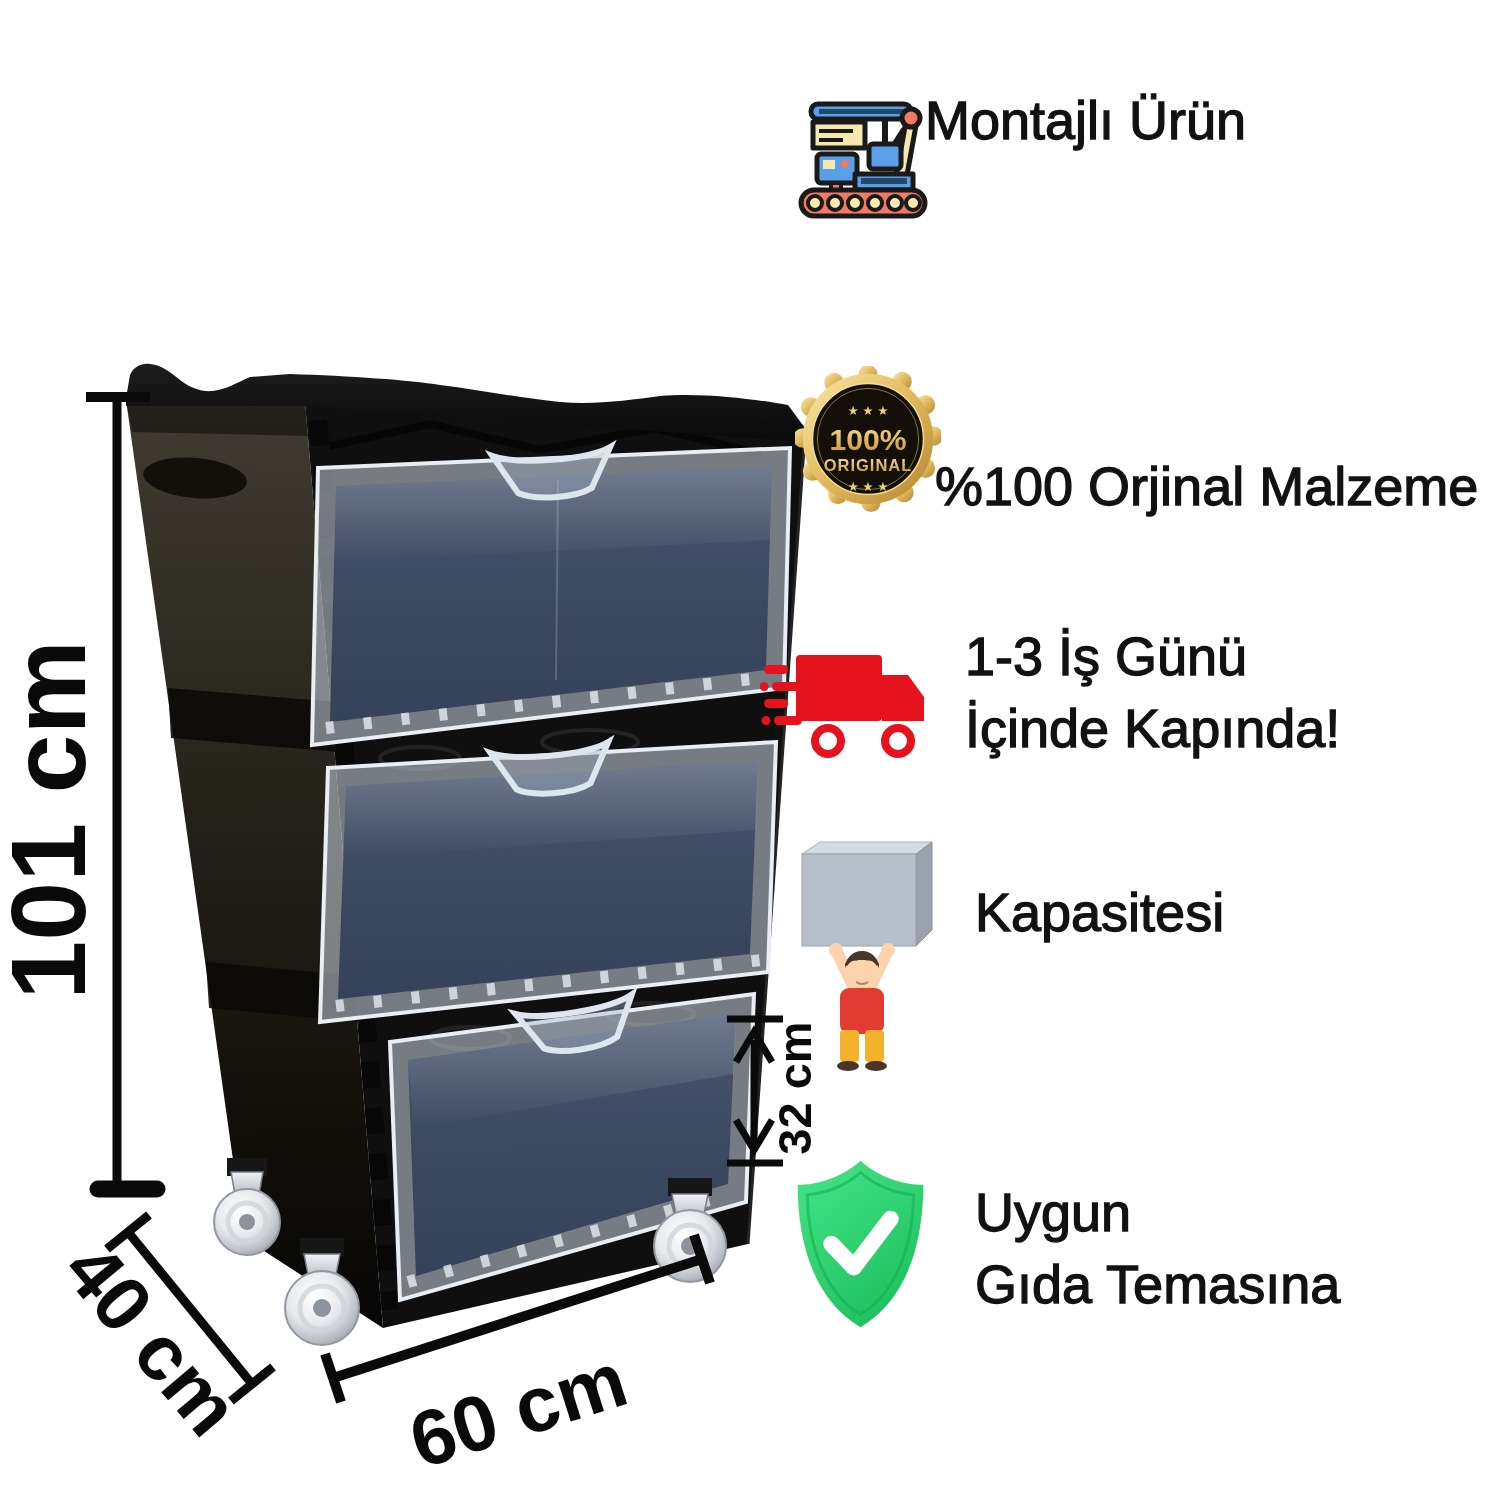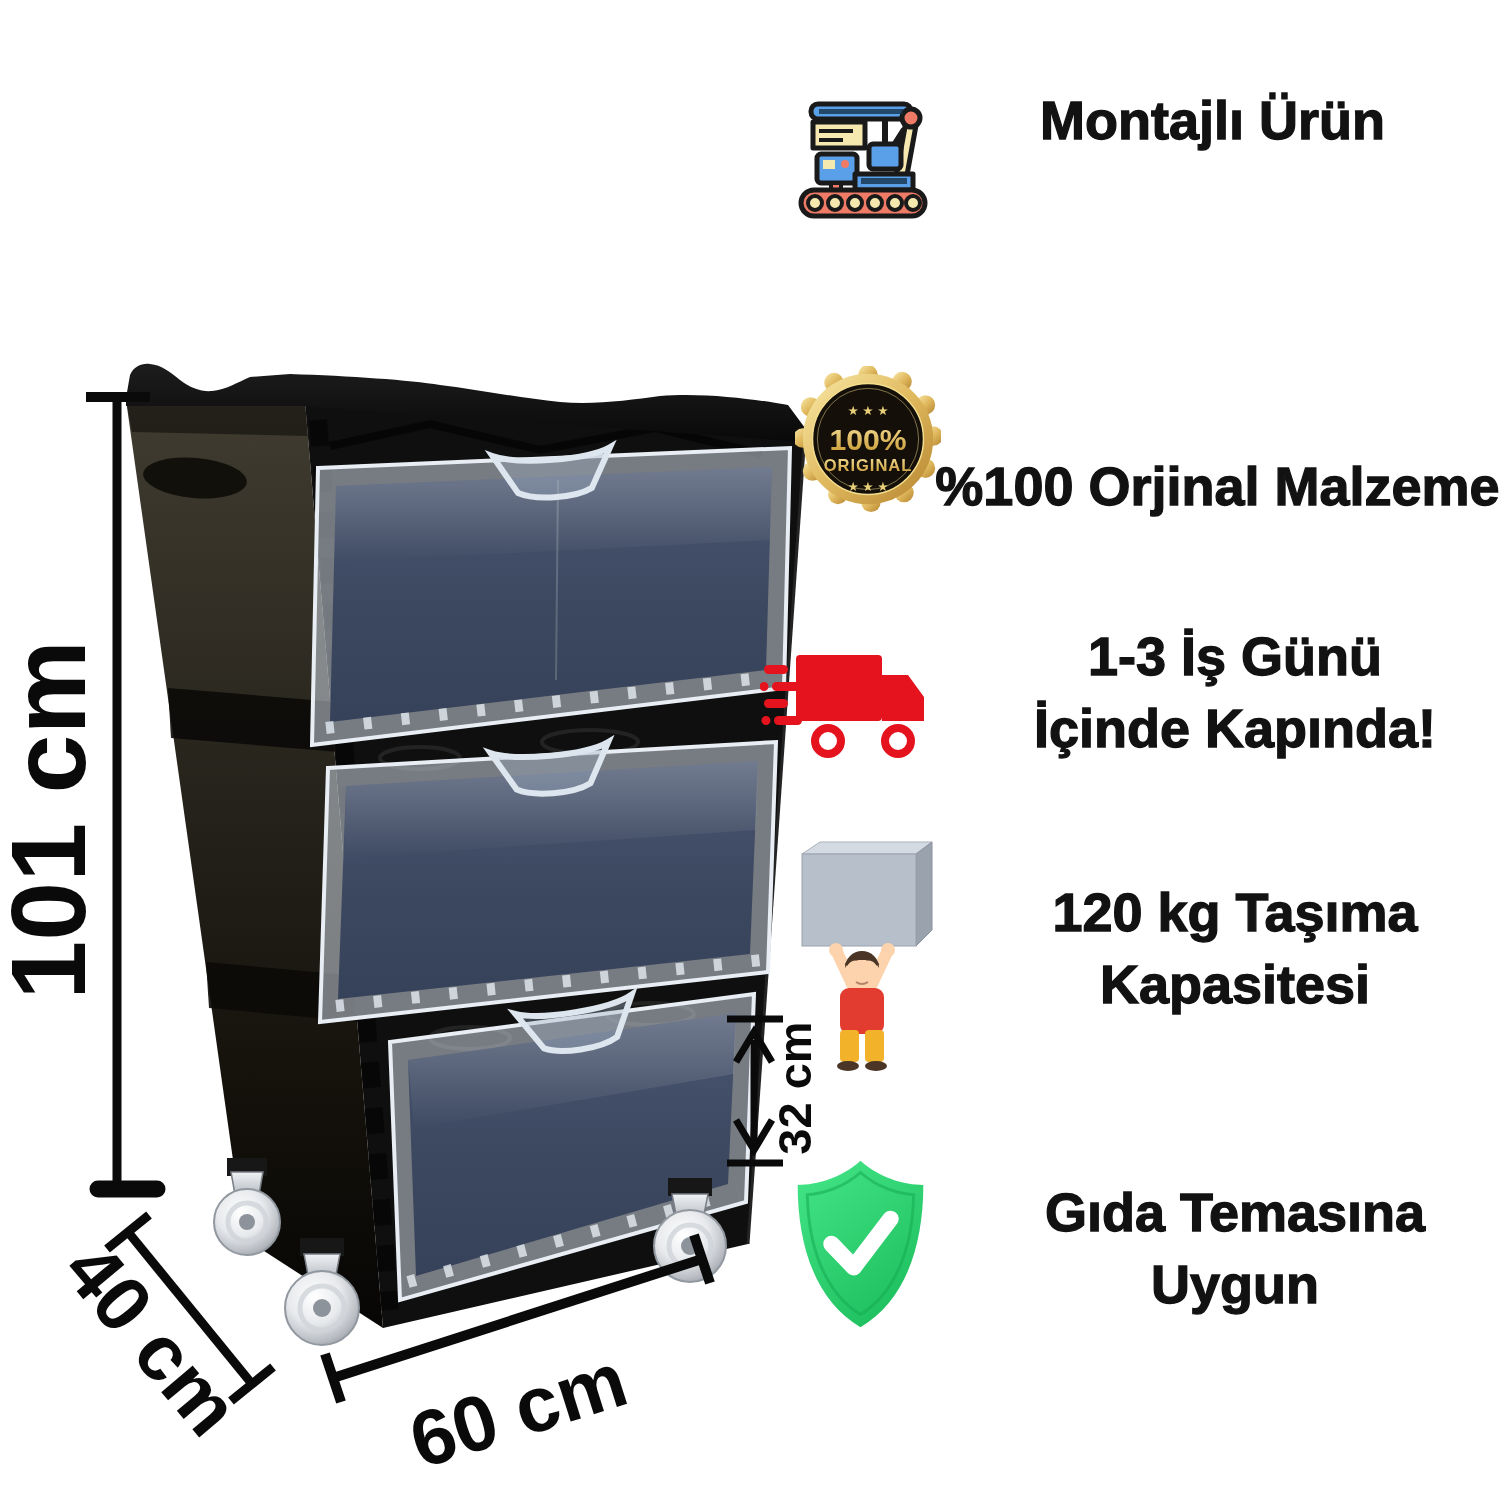--- a/index.html
+++ b/index.html
@@ -1,19 +1,19 @@
 <!DOCTYPE html>
 <html><head>
 <meta charset="utf-8">
 <style>
   html,body{margin:0;padding:0;background:#fff;}
   .canvas{position:relative;width:1500px;height:1500px;background:#ffffff;
           font-family:"Liberation Sans",sans-serif;overflow:hidden;}
   .abs{position:absolute;}
-  .feature-text{font-weight:700;color:#121212;text-align:center;
+  .feature-text{font-weight:400;color:#121212;
                 -webkit-text-stroke:1.3px #121212;}
   .ft-line{font-size:54px;line-height:72px;white-space:nowrap;}
   .dim{position:absolute;font-weight:700;color:#0a0a0a;text-align:center;
        white-space:nowrap;}
   svg{display:block;}
 </style>
 </head>
 <body>
 
 <div class="canvas">
@@ -275,36 +275,35 @@
       <path d="M55,130 A17,17 0 0,1 89,130 L84,122 L60,122 Z" fill="#4a3526"></path>
       <path d="M56,127 Q60,120 68,121 M76,121 Q84,120 88,127" stroke="#4a3526" stroke-width="3" fill="none"></path>
       <path d="M66,144 Q72,148 78,144" stroke="#b5836a" stroke-width="2" fill="none"></path>
       <rect x="50" y="150" width="44" height="46" rx="9" fill="#e23b30"></rect>
       <rect x="50" y="192" width="19" height="32" rx="4" fill="#f2b32a"></rect>
       <rect x="75" y="192" width="19" height="32" rx="4" fill="#f2b32a"></rect>
       <ellipse cx="58" cy="228" rx="11" ry="5" fill="#4a3526"></ellipse>
       <ellipse cx="86" cy="228" rx="11" ry="5" fill="#4a3526"></ellipse>
     </svg>
     <div class="abs feature-text" style="left:975px;top:876px;width:520px;">
-      <div class="ft-line">120 kg Taşıma</div>
       <div class="ft-line">Kapasitesi</div>
     </div>
   </div>
 
   <div class="abs" style="left:0;top:0;">
     <svg class="abs" style="left:788px;top:1155px;" width="145" height="178" viewBox="0 0 150 184">
       <defs>
         <linearGradient id="gGreen" x1="0" y1="0" x2="0.6" y2="1">
           <stop offset="0" stop-color="#45e688"></stop>
             <stop offset="1" stop-color="#1ec05f"></stop>
         </linearGradient>
       </defs>
       <path d="M75,6 C95,24 120,31 140,31 C140,96 120,152 75,178 C30,152 10,96 10,31 C30,31 55,24 75,6 Z" fill="url(#gGreen)"></path>
       <path d="M75,18 C92,33 113,40 130,41 C129,95 112,142 75,165 C38,142 21,95 20,41 C37,40 58,33 75,18 Z" fill="none" stroke="#19ad55" stroke-width="3" opacity="0.6"></path>
       <polyline points="45,92 68,116 106,66" fill="none" stroke="#ffffff" stroke-width="17" stroke-linecap="round" stroke-linejoin="round"></polyline>
     </svg>
     <div class="abs feature-text" style="left:975px;top:1176px;width:520px;">
+      <div class="ft-line">Uygun</div>
       <div class="ft-line">Gıda Temasına</div>
-      <div class="ft-line">Uygun</div>
     </div>
   </div>
 
 </div>
 
 </body></html>

